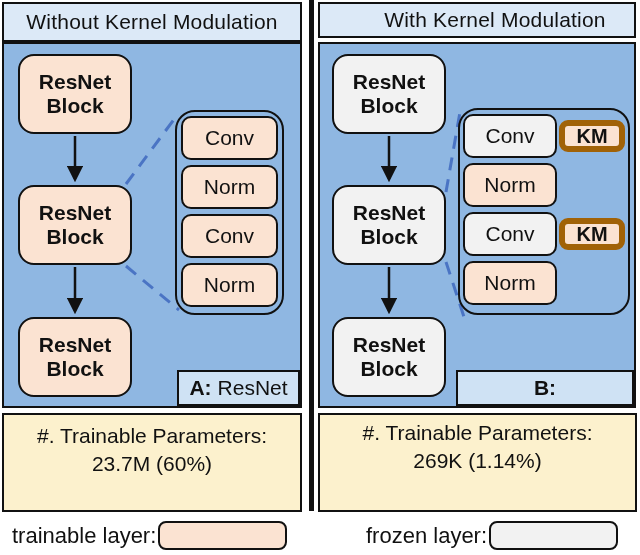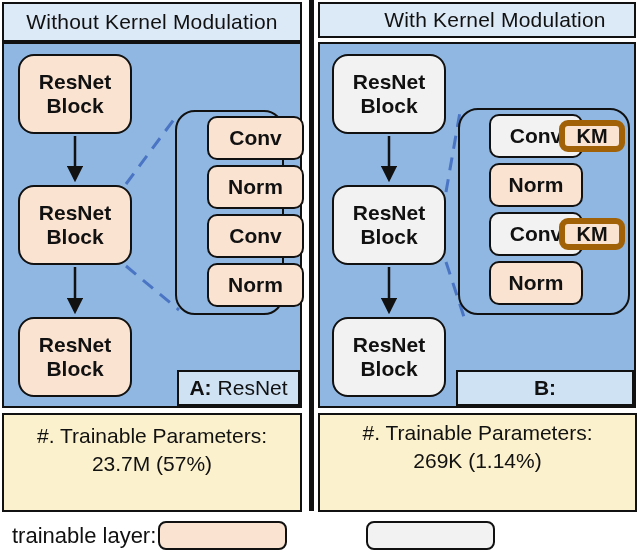--- a/index.html
+++ b/index.html
@@ -21,21 +21,21 @@
     display:flex;align-items:center;justify-content:center;text-align:center;
     font-weight:bold;font-size:21px;line-height:1.15;white-space:pre-line;
   }
   .panel.frozen .resnet-block{background:#f2f2f2;}
   .detail-container{
     border:2px solid #111;border-radius:20px;background:transparent;
   }
   .layer-box{
     border:2px solid #111;border-radius:10px;background:#fbe3d2;
     display:flex;align-items:center;justify-content:center;
-    font-weight:bold;font-size:21px;margin-left:26px;
+    font-weight:normal;font-size:21px;
   }
   .layer-box.frozen{background:#f2f2f2;}
   .km-box{
     border:6px solid #a16207;border-radius:9px;background:#fbe3d2;
     display:flex;align-items:center;justify-content:center;
     font-weight:bold;font-size:20px;
   }
   .caption-box{
     background:#cfe2f4;border:2px solid #111;
     display:flex;align-items:center;justify-content:center;
@@ -97,21 +97,21 @@
     <div class="abs layer-box" style="left:177px;top:219px;width:97px;height:44px;">Norm</div>
 
     <div class="abs caption-box" style="left:173px;top:326px;width:123px;height:36px;">
       <span class="pfx">A:</span>
       <span>ResNet</span>
     </div>
   </div>
 
   <div class="abs params-box" style="left:2px;top:413px;width:300px;height:99px;">
     <div>#. Trainable Parameters:</div>
-    <div>23.7M (57%)</div>
+    <div>23.7M (60%)</div>
   </div>
 
   <div class="abs divider" style="left:309px;top:0px;width:5px;height:511px;"></div>
 
   <div class="abs header-box bordered" style="left:318px;top:2px;width:318px;height:36px;padding-left:36px;">
     <span>With Kernel Modulation</span>
   </div>
 
   <div class="abs panel bordered frozen" style="left:318px;top:42px;width:318px;height:366px;">
 
@@ -150,16 +150,17 @@
   <div class="abs params-box" style="left:318px;top:413px;width:319px;height:99px;padding-top:4px;">
     <div>#. Trainable Parameters:</div>
     <div>269K (1.14%)</div>
   </div>
 
   <div class="abs legend-item" style="left:12px;top:521px;">
     <span>trainable layer:</span>
     <span class="legend-swatch trainable"></span>
   </div>
   <div class="abs legend-item" style="left:366px;top:521px;">
+    <span>frozen layer:</span>
     <span class="legend-swatch frozen"></span>
   </div>
 
 </div>
 
 </body></html>

